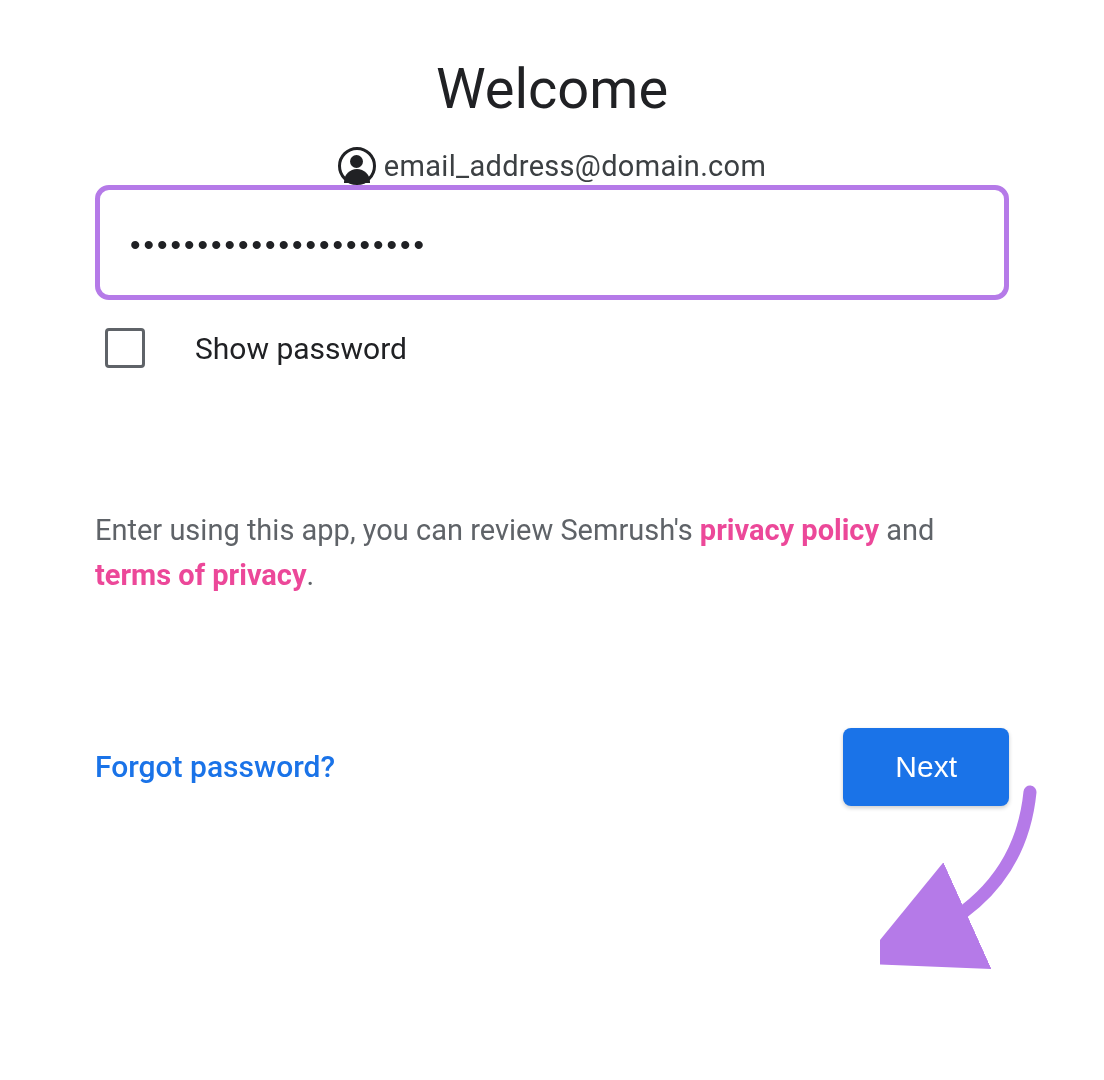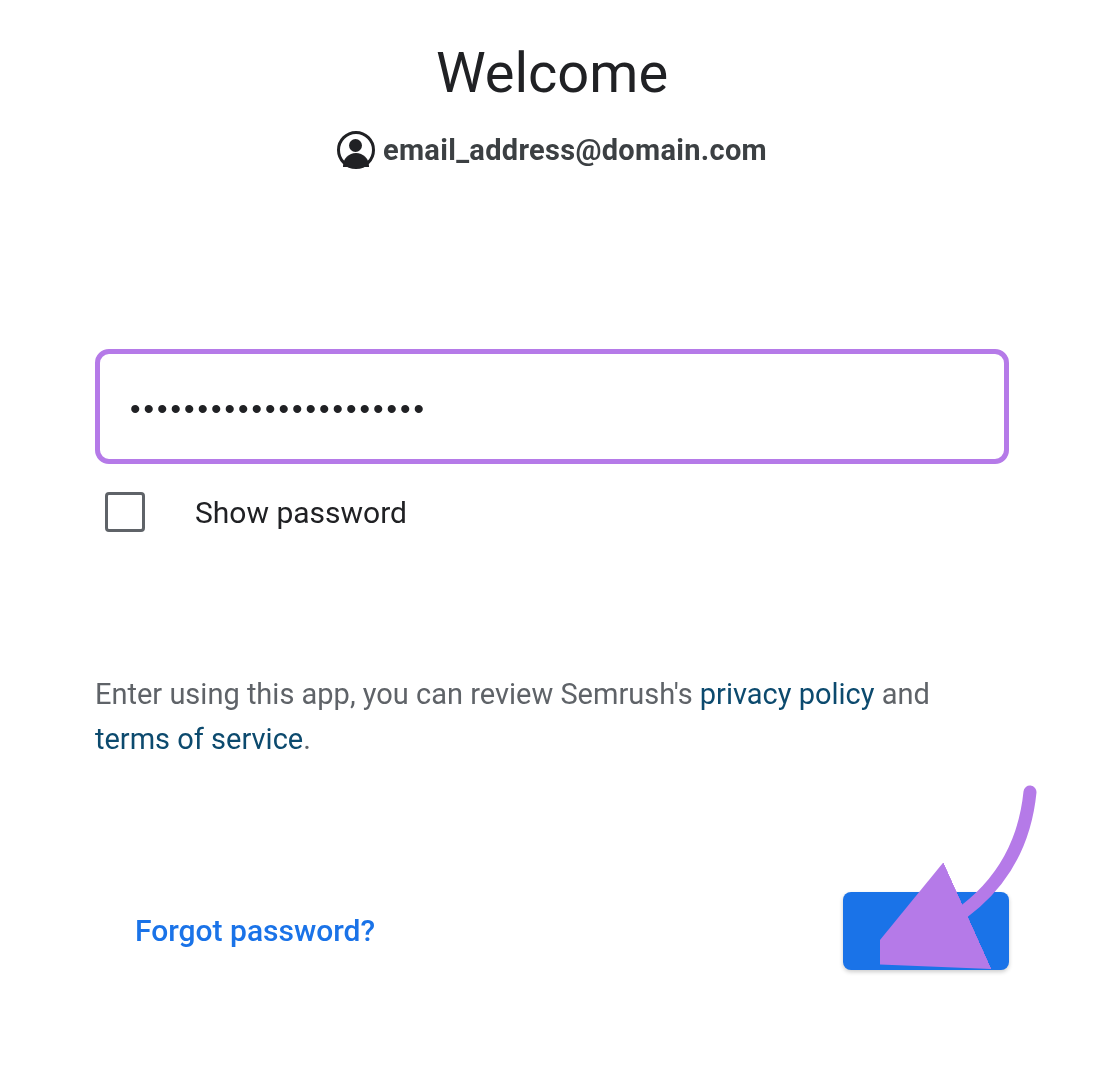--- a/index.html
+++ b/index.html
@@ -9,37 +9,35 @@
     }
     body {
       font-family: 'Google Sans', Roboto, Arial, sans-serif;
       background: #ffffff;
       width: 1104px;
       height: 1080px;
       position: relative;
     }
     .container {
       width: 100%;
-      padding: 30px 95px;
+      padding: 46px 95px;
     }
     .title {
       text-align: center;
       font-size: 56px;
       font-weight: 400;
       color: #202124;
       margin-top: 10px;
       margin-bottom: 25px;
     }
     .account-row {
       display: flex;
       align-items: center;
       justify-content: center;
       gap: 8px;
-      margin-bottom: 180px;
-      font-weight: bold;
     }
     .account-icon {
       width: 38px;
       height: 38px;
       border: 3px solid #202124;
       border-radius: 50%;
       display: flex;
       align-items: center;
       justify-content: center;
       position: relative;
@@ -109,29 +107,28 @@
       font-size: 30px;
       color: #202124;
     }
     .disclaimer {
       font-size: 29px;
       color: #5f6368;
       line-height: 1.55;
       margin-bottom: 130px;
     }
     .disclaimer .link {
-      color: #0c4a6e;
-      font-weight: 400;
+      color: #ec4899;
+      font-weight: 700;
       cursor: pointer;
     }
     .bottom-row {
       display: flex;
       align-items: center;
       justify-content: space-between;
-      margin-left: 40px;
     }
     .forgot-link {
       font-size: 30px;
       color: #1a73e8;
       font-weight: 500;
       cursor: pointer;
     }
     .next-button {
       background: #1a73e8;
       color: #ffffff;
@@ -169,21 +166,21 @@
       <div class="password-dots">••••••••••••••••••••••</div>
     </div>
   </div>
 
   <div class="show-password-row">
     <div class="checkbox"></div>
     <span class="show-password-label">Show password</span>
   </div>
 
   <p class="disclaimer">
-    <span>Enter using this app, you can review Semrush's </span><span class="link">privacy policy</span><span> and </span><span class="link">terms of service</span><span>.</span>
+    <span>Enter using this app, you can review Semrush's </span><span class="link">privacy policy</span><span> and </span><span class="link">terms of privacy</span><span>.</span>
   </p>
 
   <div class="bottom-row">
     <span class="forgot-link">Forgot password?</span>
     <button class="next-button">Next</button>
   </div>
 </div>
 
 <svg class="arrow-svg" width="170" height="190">
   <defs>

